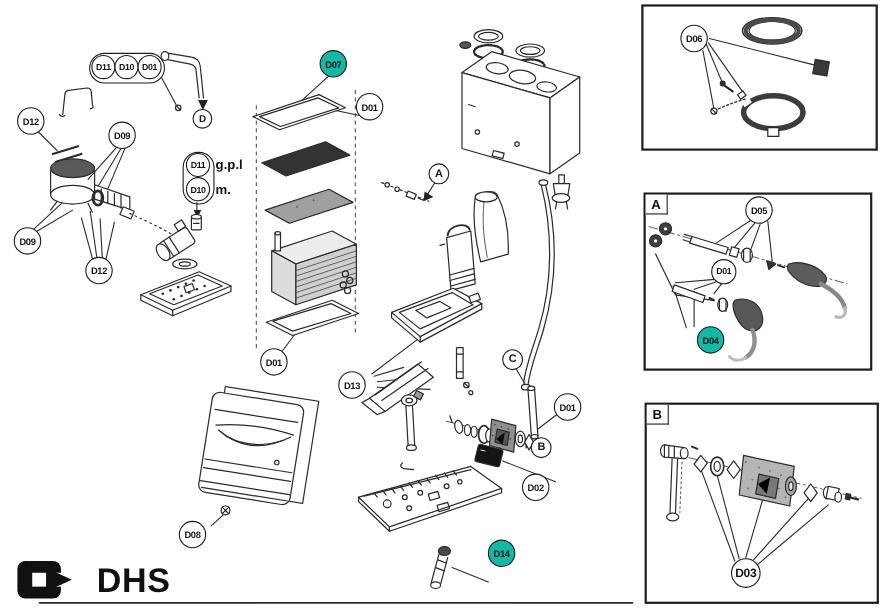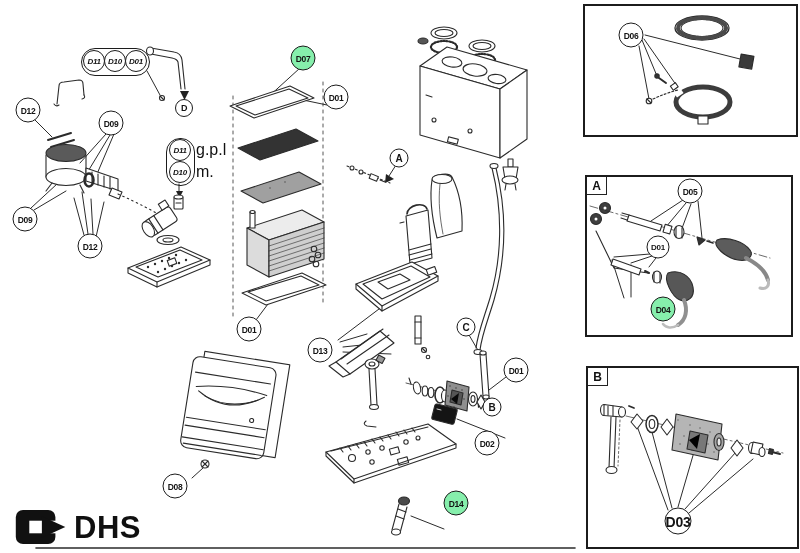--- a/index.html
+++ b/index.html
@@ -2,34 +2,34 @@
 <html><head>
 <meta charset="utf-8">
 <style>
   html,body{margin:0;padding:0;background:#e8e8e8;}
   .stage{position:relative;width:800px;height:553px;background:#ffffff;overflow:hidden;
          font-family:"Liberation Sans", sans-serif;}
   .art{position:absolute;left:0;top:0;z-index:2;}
   .co{position:absolute;transform:translate(-50%,-50%);border:1.5px solid #1c1c1c;border-radius:50%;
       background:#fff;display:flex;align-items:center;justify-content:center;font-weight:bold;
       color:#141414;z-index:4;letter-spacing:-0.3px;}
-  .s24{width:25px;height:25px;font-size:14px;}
+  .s24{width:25px;height:25px;font-size:11px;}
   .s22{width:23px;height:23px;font-size:8.5px;text-align:center;}
   .s21{width:21px;height:21px;font-size:8px;}
-  .s20{width:20px;height:20px;font-size:8px;font-style:italic;}
+  .s20{width:20px;height:20px;font-size:8px;}
   .s17{width:17px;height:17px;font-size:10px;}
   .s16{width:16px;height:16px;font-size:9px;}
-  .gray{background:#86efac;}
+  .gray{background:#14b8a6;}
   .pill{position:absolute;border:1.6px solid #1c1c1c;border-radius:14px;background:transparent;z-index:3;}
-  .note{position:absolute;transform:translateY(-50%);font-weight:normal;font-size:16px;color:#111;z-index:4;}
+  .note{position:absolute;transform:translateY(-50%);font-weight:bold;font-size:12px;color:#111;z-index:4;}
   .inset{position:absolute;border:2px solid #1c1c1c;background:transparent;z-index:1;}
   .corner-label{position:absolute;width:19px;height:17px;display:flex;align-items:center;justify-content:center;
       font-weight:bold;font-size:12px;color:#111;border-right:1.4px solid #222;border-bottom:1.4px solid #222;
       z-index:4;background:#fff;}
-  .logo{position:absolute;left:14px;top:509px;display:flex;align-items:center;gap:6px;z-index:4;}
+  .logo{position:absolute;left:14px;top:509px;display:flex;align-items:center;gap:20px;z-index:4;}
   .logo-text{font-size:31px;font-weight:900;letter-spacing:.5px;color:#101010;line-height:1;}
 </style>
 </head>
 <body>
 
 <div class="stage">
 
   <svg class="art" width="800" height="553" viewBox="0 0 800 553">
     <g stroke="#2b2b2b" fill="none" stroke-width="1.1" stroke-linecap="round" stroke-linejoin="round">
 
@@ -489,21 +489,21 @@
   <div class="co s17" style="left:466px;top:327px">C</div>
   <div class="co s17" style="left:492px;top:407px">B</div>
   <div class="co s22" style="left:516px;top:370px">D01</div>
   <div class="co s22" style="left:487px;top:443px">D02</div>
   <div class="co s22" style="left:175px;top:486px">D08</div>
   <div class="co s22 gray" style="left:456px;top:503px">D14</div>
 
   <div class="co s22" style="left:631px;top:35px">D06</div>
   <div class="co s22" style="left:690px;top:191px">D05</div>
   <div class="co s21" style="left:658px;top:247px">D01</div>
-  <div class="co s22 gray" style="left:663px;top:309px">D04</div>
+  <div class="co s22 gray" style="left:646px;top:309px">D04</div>
   <div class="co s24" style="left:678px;top:521px">D03</div>
 
   <div class="logo">
     <svg width="54" height="36" viewBox="0 0 58 40">
       <path d="M9,1 h28 a8,8 0 0 1 8,8 v22 a8,8 0 0 1 -8,8 H9 a8,8 0 0 1 -8,-8 V9 a8,8 0 0 1 8,-8 Z" fill="#111"></path>
       <rect x="16" y="13" width="42" height="14" fill="#fff"></rect>
       <path d="M30,8 L56,20 L30,32 Z" fill="#111"></path>
     </svg>
     <span class="logo-text">DHS</span>
   </div>

